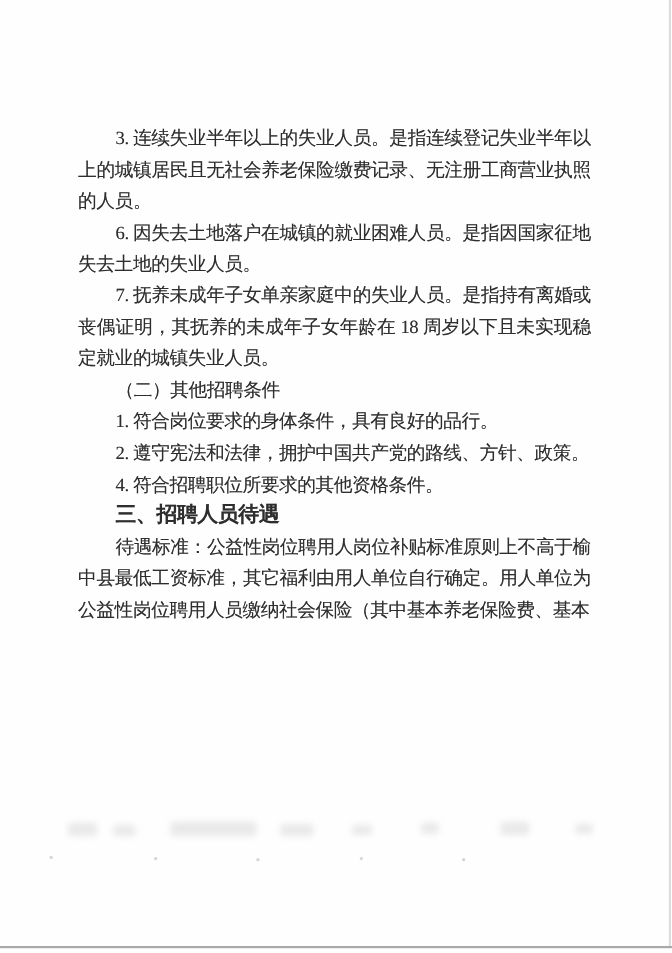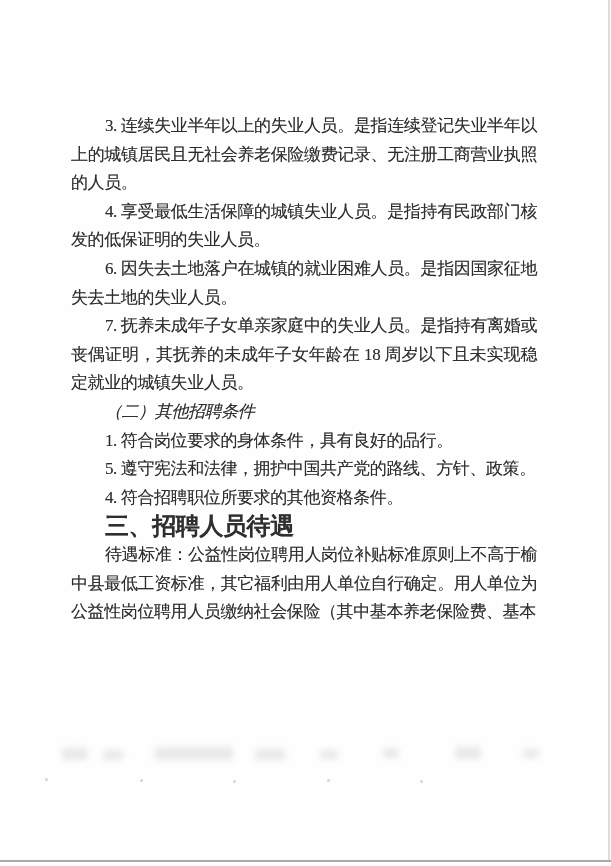--- a/index.html
+++ b/index.html
@@ -28,27 +28,26 @@
     font-size: 17px;
     line-height: 28.6px;
     letter-spacing: -0.4px;
     text-align: justify;
     text-indent: 34px;
   }
   p.para b {
     font-weight: 400;
   }
   p.kai {
-    font-style: italic;
   }
   p.hei {
     font-family: "Liberation Sans", sans-serif;
     font-style: normal;
     font-weight: 700;
-    font-size: 24px;
+    font-size: 19px;
   }
   
   .edge-right {
     position: absolute;
     top: 0;
     left: 608px;
     width: 2px;
     height: 860px;
     background: #dcdcdc;
   }
@@ -76,33 +75,32 @@
 </style>
 </head>
 <body>
 
 <div class="page">
 
   <div class="content">
 
     <p class="para"><b>3. 连续失业半年以上的失业人员。</b><span>是指连续登记失业半年以上的城镇居民且无社会养老保险缴费记录、无注册工商营业执照的人员。</span></p>
 
-    <p class="para"><b>4. 享受最低生活保障的城镇失业人员。</b><span>是指持有民政部门核发的低保证明的失业人员。</span></p>
 
 
     <p class="para"><b>6. 因失去土地落户在城镇的就业困难人员。</b><span>是指因国家征地失去土地的失业人员。</span></p>
 
     <p class="para"><b>7. 抚养未成年子女单亲家庭中的失业人员。</b><span>是指持有离婚或丧偶证明，其抚养的未成年子女年龄在 18 周岁以下且未实现稳定就业的城镇失业人员。</span></p>
 
 
     <p class="para kai">（二）其他招聘条件</p>
 
     <p class="para">1. 符合岗位要求的身体条件，具有良好的品行。</p>
 
-    <p class="para">5. 遵守宪法和法律，拥护中国共产党的路线、方针、政策。</p>
+    <p class="para">2. 遵守宪法和法律，拥护中国共产党的路线、方针、政策。</p>
 
     <p class="para">4. 符合招聘职位所要求的其他资格条件。</p>
 
     <p class="para hei">三、招聘人员待遇</p>
 
     <p class="para">待遇标准：公益性岗位聘用人岗位补贴标准原则上不高于榆中县最低工资标准，其它福利由用人单位自行确定。用人单位为公益性岗位聘用人员缴纳社会保险（其中基本养老保险费、基本</p>
 
   </div>
 
   <div class="smudge" style="left:62px;top:748px;width:26px;height:12px;"></div>

